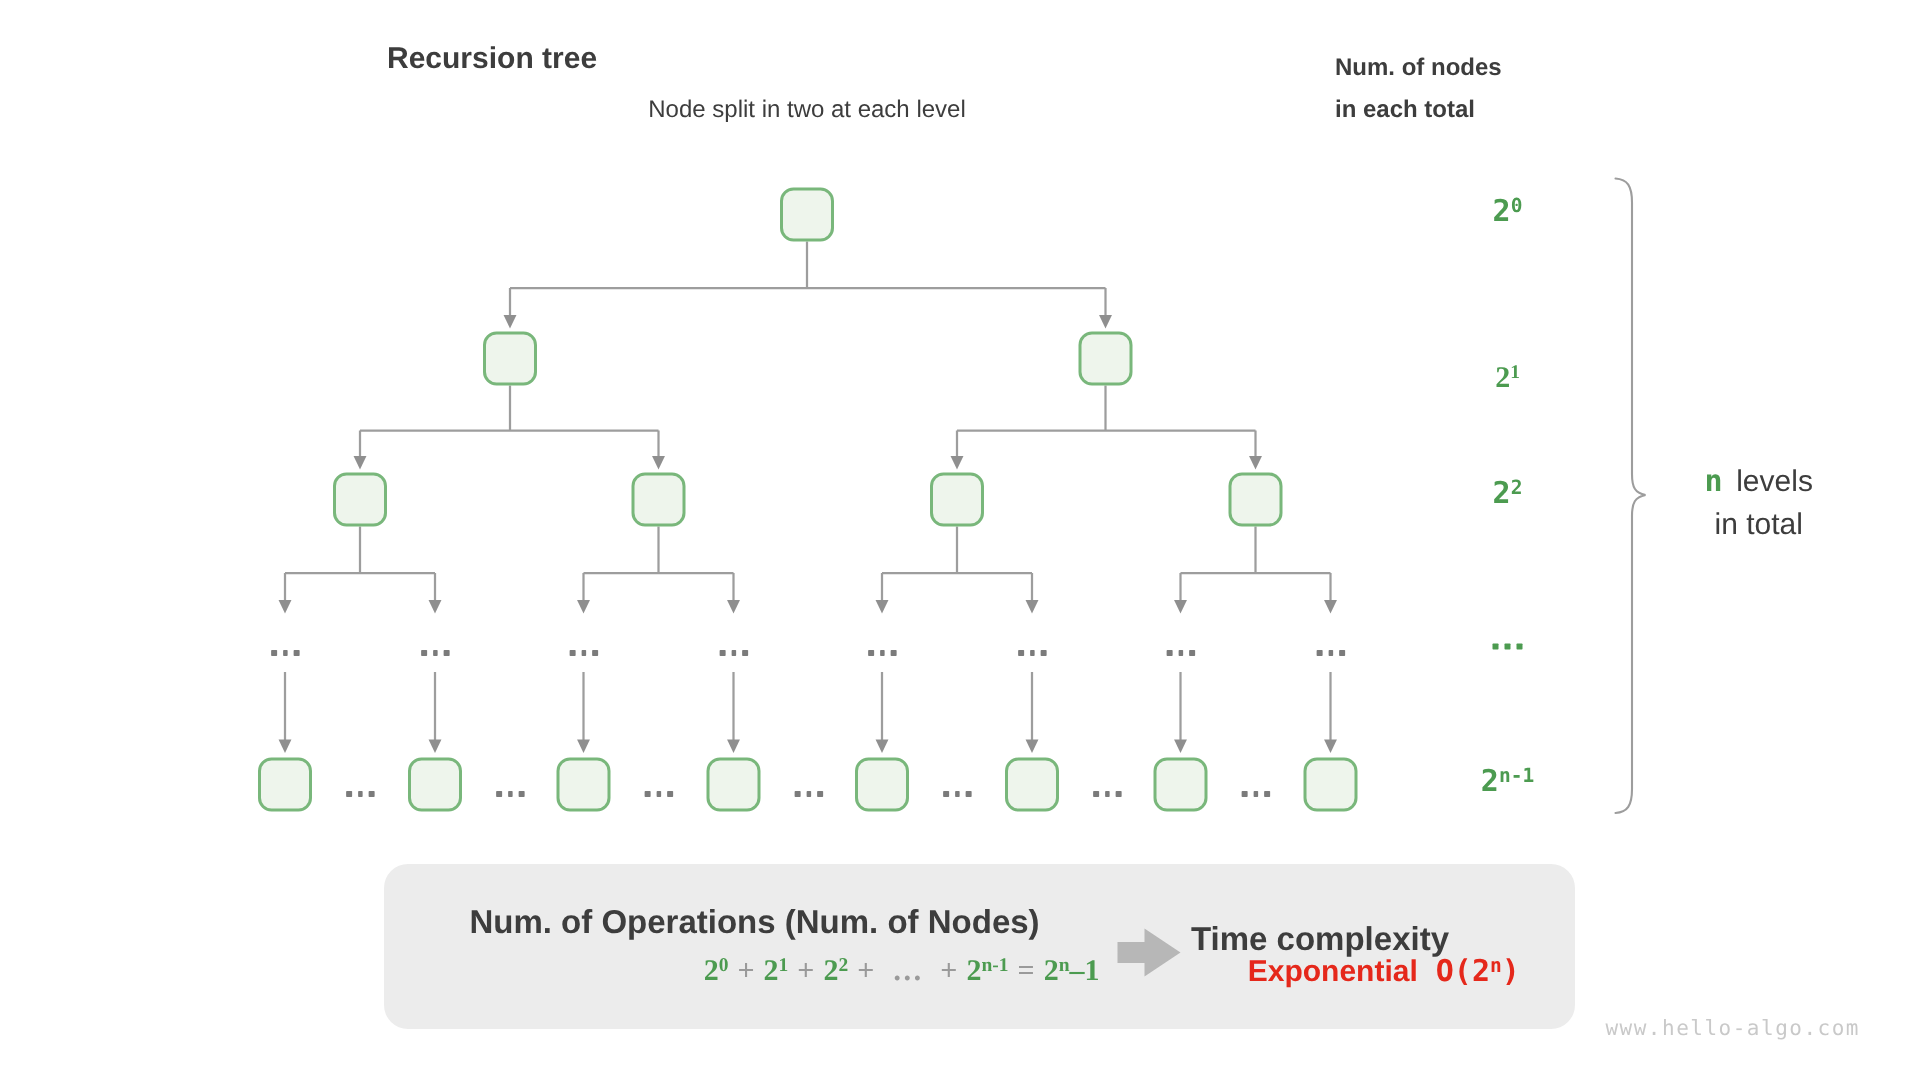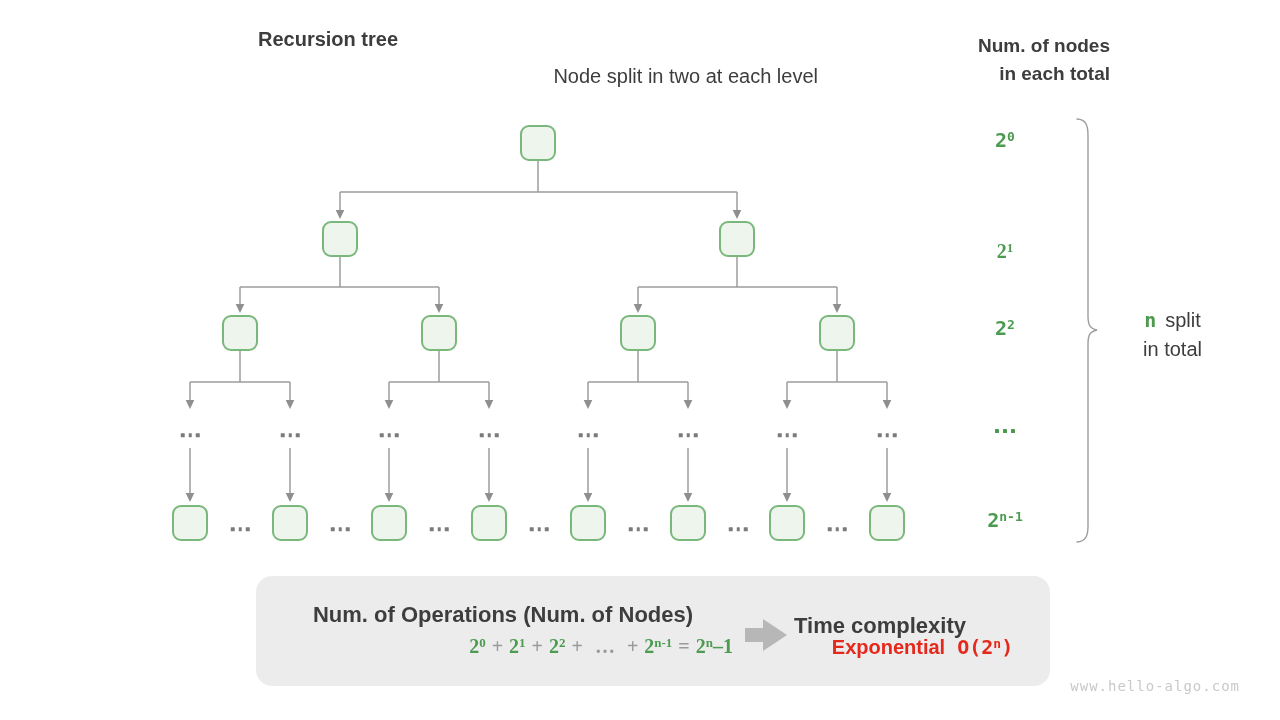--- a/index.html
+++ b/index.html
@@ -2,24 +2,24 @@
 <html style="--green: #4c9b50; --node-fill: #eef5ec; --node-border: #79b77b; --dots: #7b7b7b; --panel-bg: #ececec; --red: #e5281b; --dark: #3d3d3d; --watermark: #c9c9c9;"><head>
 <meta charset="utf-8">
 <style>
   html,body{margin:0;padding:0;background:#fff;}
   .stage{position:relative;width:1280px;height:720px;background:#fff;overflow:hidden;
          font-family:"Liberation Sans",sans-serif;}
   svg.layer{position:absolute;left:0;top:0;width:1280px;height:720px;}
 
   .title{position:absolute;left:258px;top:28px;width:560px;
          font-size:20px;font-weight:bold;color:var(--dark,#3d3d3d);}
-  .subtitle{position:absolute;left:258px;top:65px;width:560px;text-align:right;
-         font-size:20px;color:var(--dark,#3d3d3d);}
-  .right-title{position:absolute;left:890px;top:32px;width:220px;text-align:right;
-         font-size:19px;font-weight:bold;color:var(--dark,#3d3d3d);line-height:28px;}
+  .subtitle{position:absolute;left:258px;top:65px;width:560px;text-align:center;
+         font-size:16px;color:var(--dark,#3d3d3d);}
+  .right-title{position:absolute;left:890px;top:32px;width:220px;text-align:left;
+         font-size:16px;font-weight:bold;color:var(--dark,#3d3d3d);line-height:28px;}
 
   .node{position:absolute;width:36px;height:36px;border-radius:9px;
         background:var(--node-fill,#eef5ec);border:2px solid var(--node-border,#79b77b);
         box-sizing:border-box;}
 
   .dots{position:absolute;display:flex;gap:4px;align-items:center;}
   .dots i{display:block;width:3.5px;height:3.5px;background:var(--dots,#7b7b7b);border-radius:0.5px;}
   .dots.green i{width:4px;height:4px;background:var(--green,#4c9b50);}
 
   .level-label{position:absolute;left:950px;width:110px;text-align:center;
@@ -228,21 +228,21 @@
         <div class="dots green" style="left: 55px; top: 14px; transform: translate(-50%, -50%); position: absolute;">
           <i></i>
           <i></i>
           <i></i>
         </div>
       </div>
       <div class="level-label" style="top: 508px;"><span>2</span><span class="sup">n-1</span></div>
     </div>
 
   <div class="brace-label">
-    <div><span class="n">n</span><span>split</span></div>
+    <div><span class="n">n</span><span>levels</span></div>
     <div>in total</div>
   </div>
 
   <div class="panel">
     <div class="ops-title">Num. of Operations (Num. of Nodes)</div>
     <div class="formula" id="formula"><span class="">2</span><span class="sup">0</span><span class="op">+</span><span class="">2</span><span class="sup">1</span><span class="op">+</span><span class="">2</span><span class="sup">2</span><span class="op">+</span><span class="op">…</span><span class="op">+</span><span class="">2</span><span class="sup">n-1</span><span class="op">=</span><span class="">2</span><span class="sup">n</span><span class="">–1</span></div>
     <svg class="block-arrow" width="46" height="42">
       <polygon id="block-arrow-poly" points="2,14 20,14 20,5 44,21 20,37 20,28 2,28" fill="#b7b7b7"></polygon>
     </svg>
     <div class="time-title">Time complexity</div>

